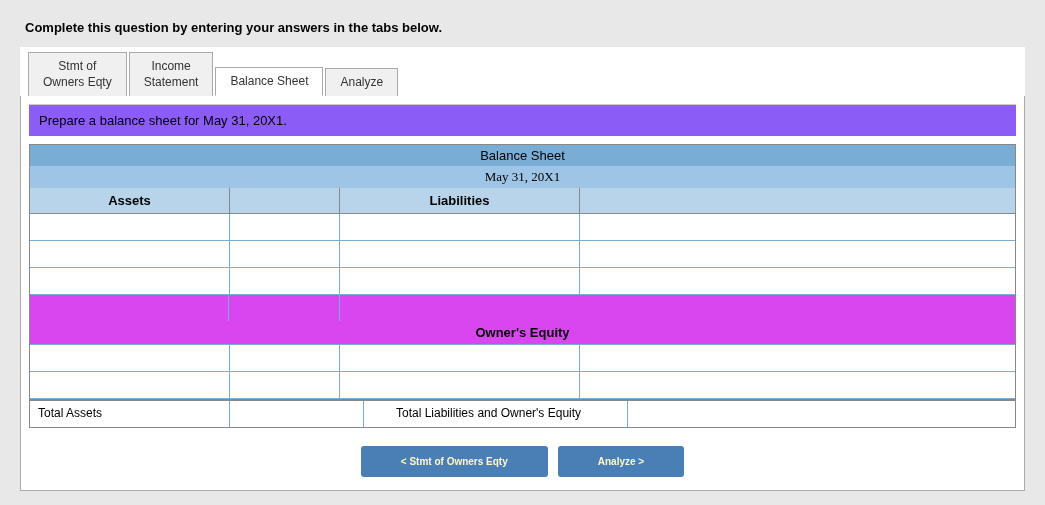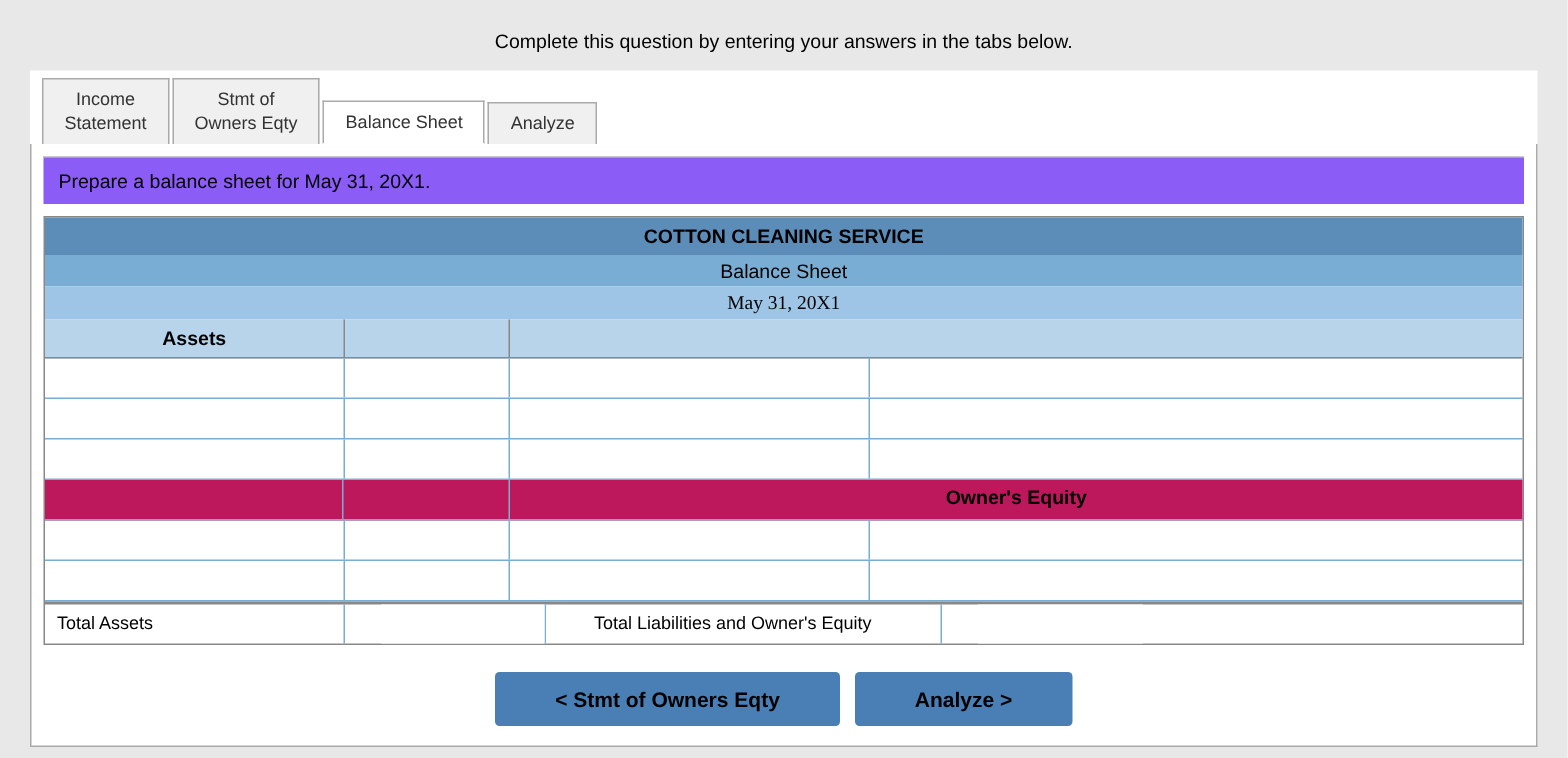--- a/index.html
+++ b/index.html
@@ -3,24 +3,23 @@
   <meta charset="utf-8">
   <style>
     * { box-sizing: border-box; margin: 0; padding: 0; }
     body { font-family: Arial, sans-serif; font-size: 13px; background: #e8e8e8; width: 1045px; }
 
     .outer-container { background: #e8e8e8; padding: 10px 20px 15px 20px; }
 
     .instruction-bar {
       background: #e8e8e8;
       padding: 10px 5px 12px 5px;
-      font-weight: normal;
-      font-size: 13px;
-      color: #000;
-      text-align: center;
+      font-weight: bold;
+      font-size: 13px;
+      color: #000;
     }
 
     .tabs-row {
       display: flex;
       align-items: flex-end;
       background: #fff;
       border-bottom: none;
       padding-top: 5px;
       padding-left: 8px;
       gap: 2px;
@@ -169,22 +168,23 @@
       border: none;
       outline: none;
       padding: 0 4px;
       font-size: 12px;
       background: transparent;
     }
 
     .section-label-row {
       display: flex;
       width: 100%;
-      background: #be185d;
+      background: #d946ef;
       border-bottom: 1px solid #7aadd4;
+      flex-direction: column;
     }
 
     .section-label-left {
       width: 310px;
       border-right: 1px solid #7aadd4;
     }
 
     .section-label-right {
       flex: 1;
       text-align: center;
@@ -243,67 +243,65 @@
 
     .nav-buttons {
       display: flex;
       justify-content: center;
       gap: 10px;
       padding: 10px 0 5px 0;
     }
 
     .nav-btn {
       background: #4a7fb5;
-      color: #000000;
+      color: #fef9c3;
       border: none;
       padding: 10px 40px;
-      font-size: 14px;
+      font-size: 10px;
       font-weight: bold;
       cursor: pointer;
       border-radius: 3px;
     }
 
     .content-area {
       background: #fff;
       border: 1px solid #aaa;
       border-top: none;
       padding: 8px;
     }
   </style>
 </head>
 <body>
 
 <div class="outer-container">
 
   <div class="instruction-bar">Complete this question by entering your answers in the tabs below.</div>
 
   <div class="tabs-row">
+    <div class="tab">Stmt of<br>Owners Eqty</div>
     <div class="tab">Income<br>Statement</div>
-    <div class="tab">Stmt of<br>Owners Eqty</div>
     <div class="tab active">Balance Sheet</div>
     <div class="tab">Analyze</div>
   </div>
 
   <div class="content-area">
 
     <div class="instruction-line">Prepare a balance sheet for May 31, 20X1.</div>
 
     <div class="table-container">
 
-      <div class="bs-header">
-        <div class="company-name">COTTON CLEANING SERVICE</div>
-      </div>
 
       <div class="bs-subheader">Balance Sheet</div>
 
       <div class="bs-subheader2">May 31, 20X1</div>
 
       <div class="bs-col-header-row">
         <div class="header-cell" style="width:200px; border-right:1px solid #888;">Assets</div>
         <div class="header-cell" style="width:110px; border-right:1px solid #888;"></div>
+        <div class="header-cell" style="width:240px; border-right:1px solid #888;">Liabilities</div>
         <div class="header-cell" style="width:110px;"></div>
       </div>
 
       <div class="data-row">
         <div class="cell-asset-name"><input type="text" style=""></div>
         <div class="cell-asset-amt"><input type="text" style=""></div>
         <div class="cell-liab-name">
             <input type="text" style="width: 100%; height: 100%; border: none; outline: none; padding: 0px 6px; font-size: 12px; background: transparent;">
           </div>
         <div class="cell-liab-amt"><input type="text" style=""></div>

